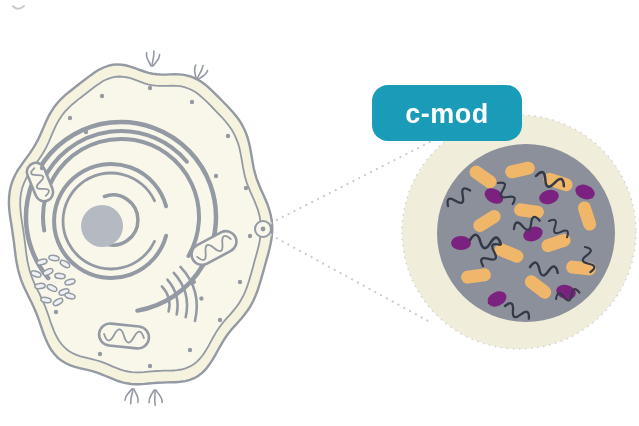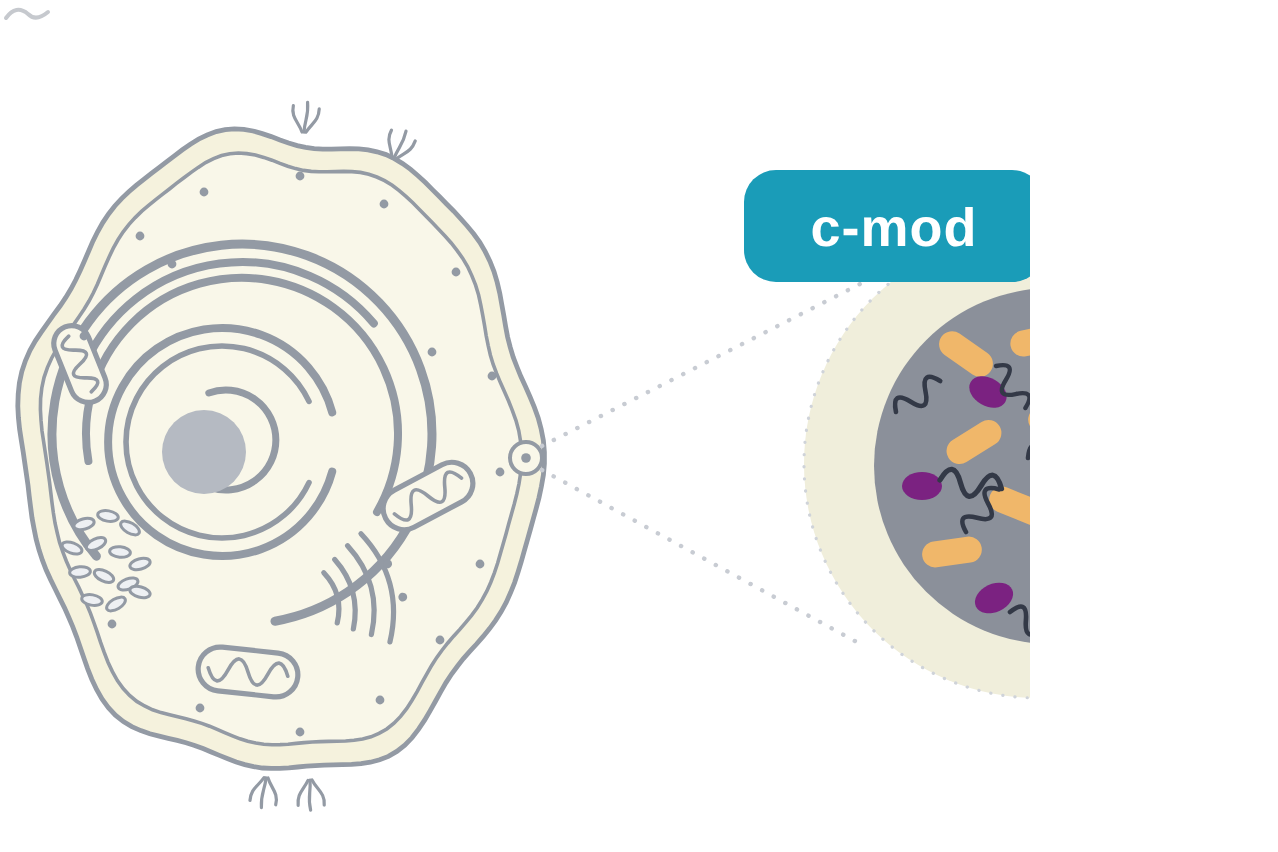--- a/index.html
+++ b/index.html
@@ -1,17 +1,17 @@
 <!DOCTYPE html>
 <html style="--teal: #1a9cb8; --cream: #f5f2dd; --cream-light: #f9f7e9; --pale-circle: #f0eedb; --gray-circle: #8b909a; --organelle-stroke: #939aa4; --nucleolus: #b5bac2; --orange: #f0b76a; --purple: #7b2281; --strand: #333947; --dotted-line: #c8ccd3; --background: #ffffff;"><head>
 <meta charset="utf-8">
 <style>
   html,body{margin:0;padding:0;background:#fff;}
-  .stage{position:relative;width:515px;height:426px;background:#fff;overflow:hidden;
-         font-family:"Liberation Sans",sans-serif;}
+  .stage{position:relative;width:639px;height:426px;background:#fff;overflow:hidden;
+         font-family:"Liberation Sans",sans-serif;border-radius:30px;}
   svg{display:block;}
   
   .membrane-outer{fill:var(--cream);stroke:var(--organelle-stroke);stroke-width:2.4;}
   .membrane-inner{fill:var(--cream-light);stroke:var(--organelle-stroke);stroke-width:1.8;}
   .er-line{fill:none;stroke:var(--organelle-stroke);stroke-linecap:round;}
   .nuc-line{fill:none;stroke:var(--organelle-stroke);stroke-linecap:round;}
   .nucleolus{fill:var(--nucleolus);}
   .mito-body{fill:var(--cream-light);stroke:var(--organelle-stroke);stroke-width:2.6;}
   .mito-wave{fill:none;stroke:var(--organelle-stroke);stroke-width:1.8;stroke-linecap:round;}
   .golgi-line{fill:none;stroke:var(--organelle-stroke);stroke-width:2.6;stroke-linecap:round;}

